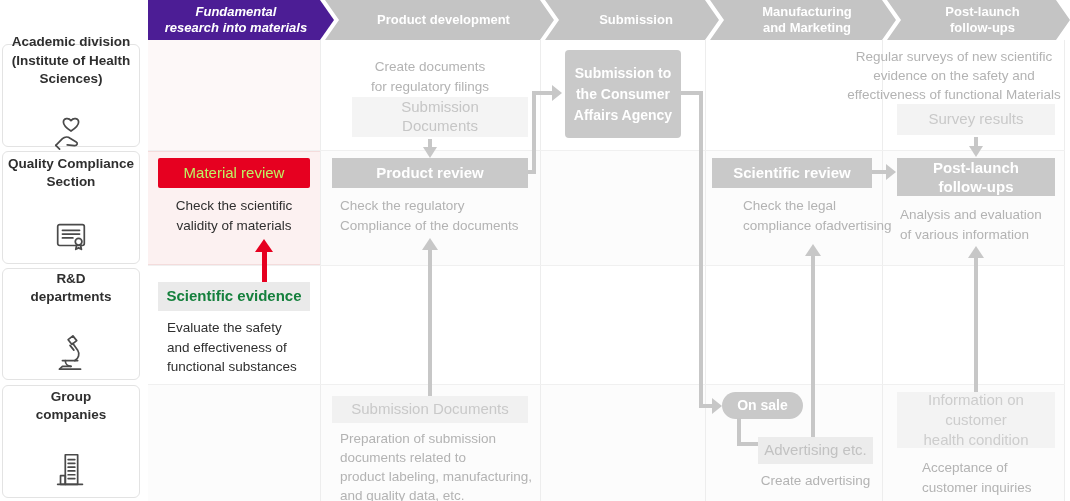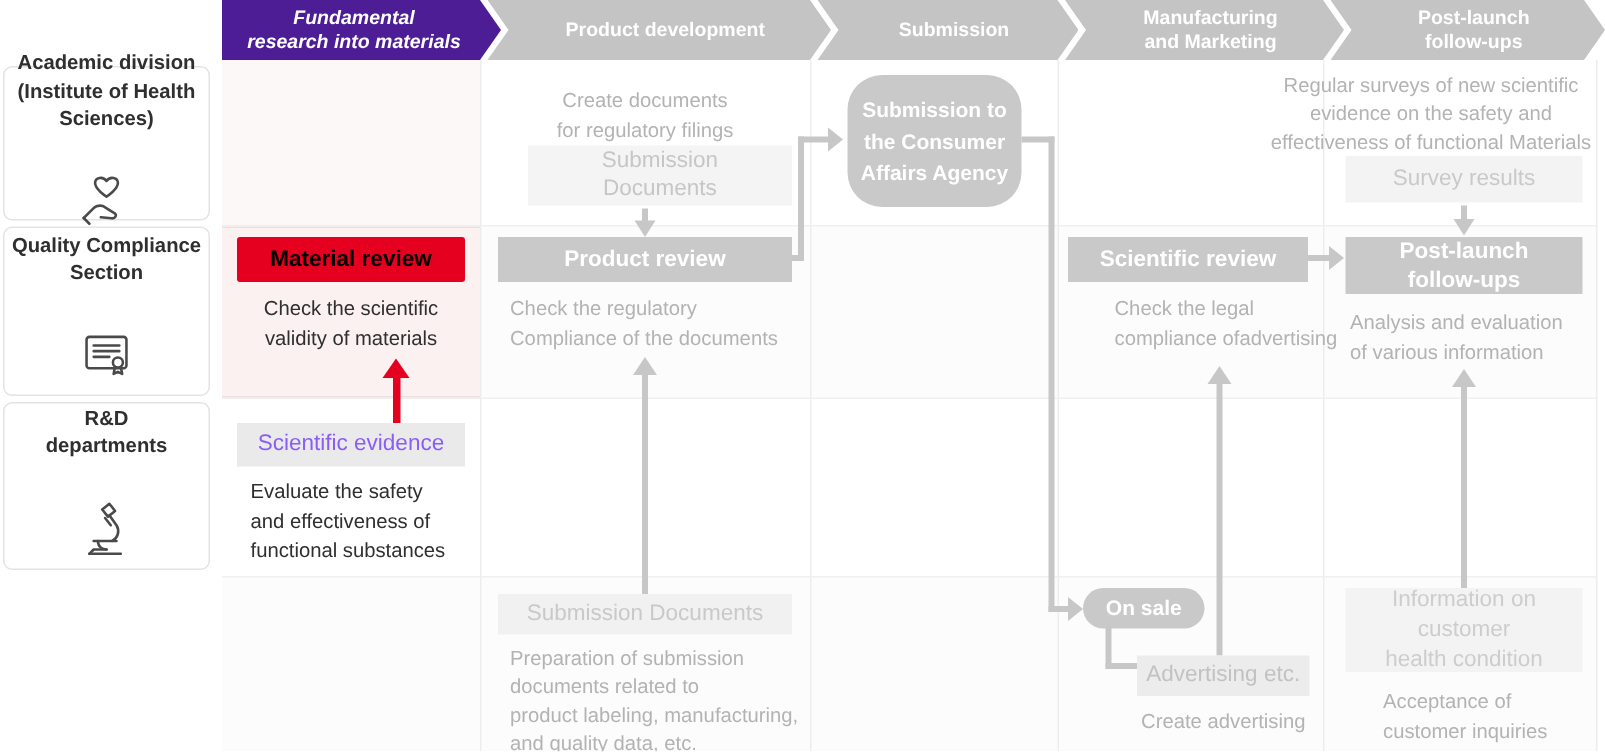--- a/index.html
+++ b/index.html
@@ -25,25 +25,25 @@
   .vline { position:absolute; top:40px; width:1px; height:461px; background:#ededed; }
   .hline { position:absolute; left:148px; width:917px; height:1px; background:#f0f0f0; }
   .band  { position:absolute; left:148px; width:917px; background:#fcfcfc; }
   .pink-cell { position:absolute; left:148px; top:151px; width:172px; height:114px; background:#fcf1f1;
                border-top:1px solid #f4dcdc; border-bottom:1px solid #f4dcdc; }
   .pink-cell-top { position:absolute; left:148px; top:40px; width:172px; height:110px; background:#fdf8f8; }
 
   
   .box { position:absolute; display:flex; align-items:center; justify-content:center; text-align:center;
          font-size:15px; line-height:1.25; white-space:pre-line; }
-  .box-red   { background:#e60020; color:#000000; font-weight:bold; border-radius:2px; }
+  .box-red   { background:#e60020; color:#bef264; font-weight:normal; border-radius:2px; }
   .box-gray  { background:#c9c9c9; color:#fff; font-weight:bold; }
   .box-light { color:#c6c6c6; }
   .box-pill  { border-radius:15px; }
-  .box-round { border-radius:23px; }
+  .box-round { border-radius:4px; }
 
   .txt { position:absolute; font-size:13.5px; line-height:1.45; white-space:pre-line; }
   .txt-dark { color:#2f2f2f; }
   .txt-gray { color:#b3b3b3; }
   .t-center { text-align:center; }
   .t-right  { text-align:center; }
 
   
   .seg { position:absolute; background:#c7c7c7; }
   .seg-red { position:absolute; background:#e60020; }
@@ -113,29 +113,41 @@
         <path d="M19 7 L24 3 L28 8 L23 12 Z"></path>
         <path d="M24 11 L29 18 C31.5 22 30 27 26 29"></path>
         <path d="M21 13 L25 18"></path>
         <path d="M13 29 H29"></path>
         <path d="M16 29 C16 33 19 35 22 35"></path>
         <path d="M10 38 H32"></path>
         <path d="M10 38 L13 35 H22"></path>
       </svg>
     </span>
   </div>
+  <div class="side-card" style="top:385px;height:113px;">
+    <span>Group
+companies</span>
+    <span>
+      <svg width="42" height="40" viewBox="0 0 44 42" fill="none" stroke="#4a4a4a" stroke-width="1.8" stroke-linecap="round" stroke-linejoin="round">
+        <rect x="16" y="5" width="13" height="31"></rect>
+        <path d="M19 10 H26 M19 14 H26 M19 18 H26 M19 22 H26 M19 26 H26 M19 30 H26"></path>
+        <rect x="11" y="27" width="5" height="9"></rect>
+        <path d="M8 36 H34"></path>
+      </svg>
+    </span>
+  </div>
 
   <div class="box box-red" style="left:158px;top:158px;width:152px;height:30px;">Material review</div>
   <div class="txt txt-dark t-center" style="left:152px;top:196px;width:164px;">Check the scientific
 validity of materials</div>
 
   <div class="arr arr-up-red" style="left:255px;top:239px;"></div>
   <div class="seg-red" style="left:262px;top:250px;width:5px;height:32px;"></div>
 
-  <div class="box" style="left:158px;top:282px;width:152px;height:29px;background:#eaeaea;color:#8b5cf6;font-weight:normal;">Scientific evidence</div>
+  <div class="box" style="left:158px;top:282px;width:152px;height:29px;background:#eaeaea;color:#15803d;font-weight:bold;">Scientific evidence</div>
   <div class="txt txt-dark" style="left:167px;top:318px;width:150px;">Evaluate the safety
 and effectiveness of
 functional substances</div>
 
   <div class="txt txt-gray t-center" style="left:330px;top:57px;width:200px;">Create documents
 for regulatory filings</div>
   <div class="box box-light" style="left:352px;top:97px;width:176px;height:40px;background:#f4f4f4;">Submission
 Documents</div>
 
   <div class="seg" style="left:428px;top:139px;width:4px;height:9px;"></div>

